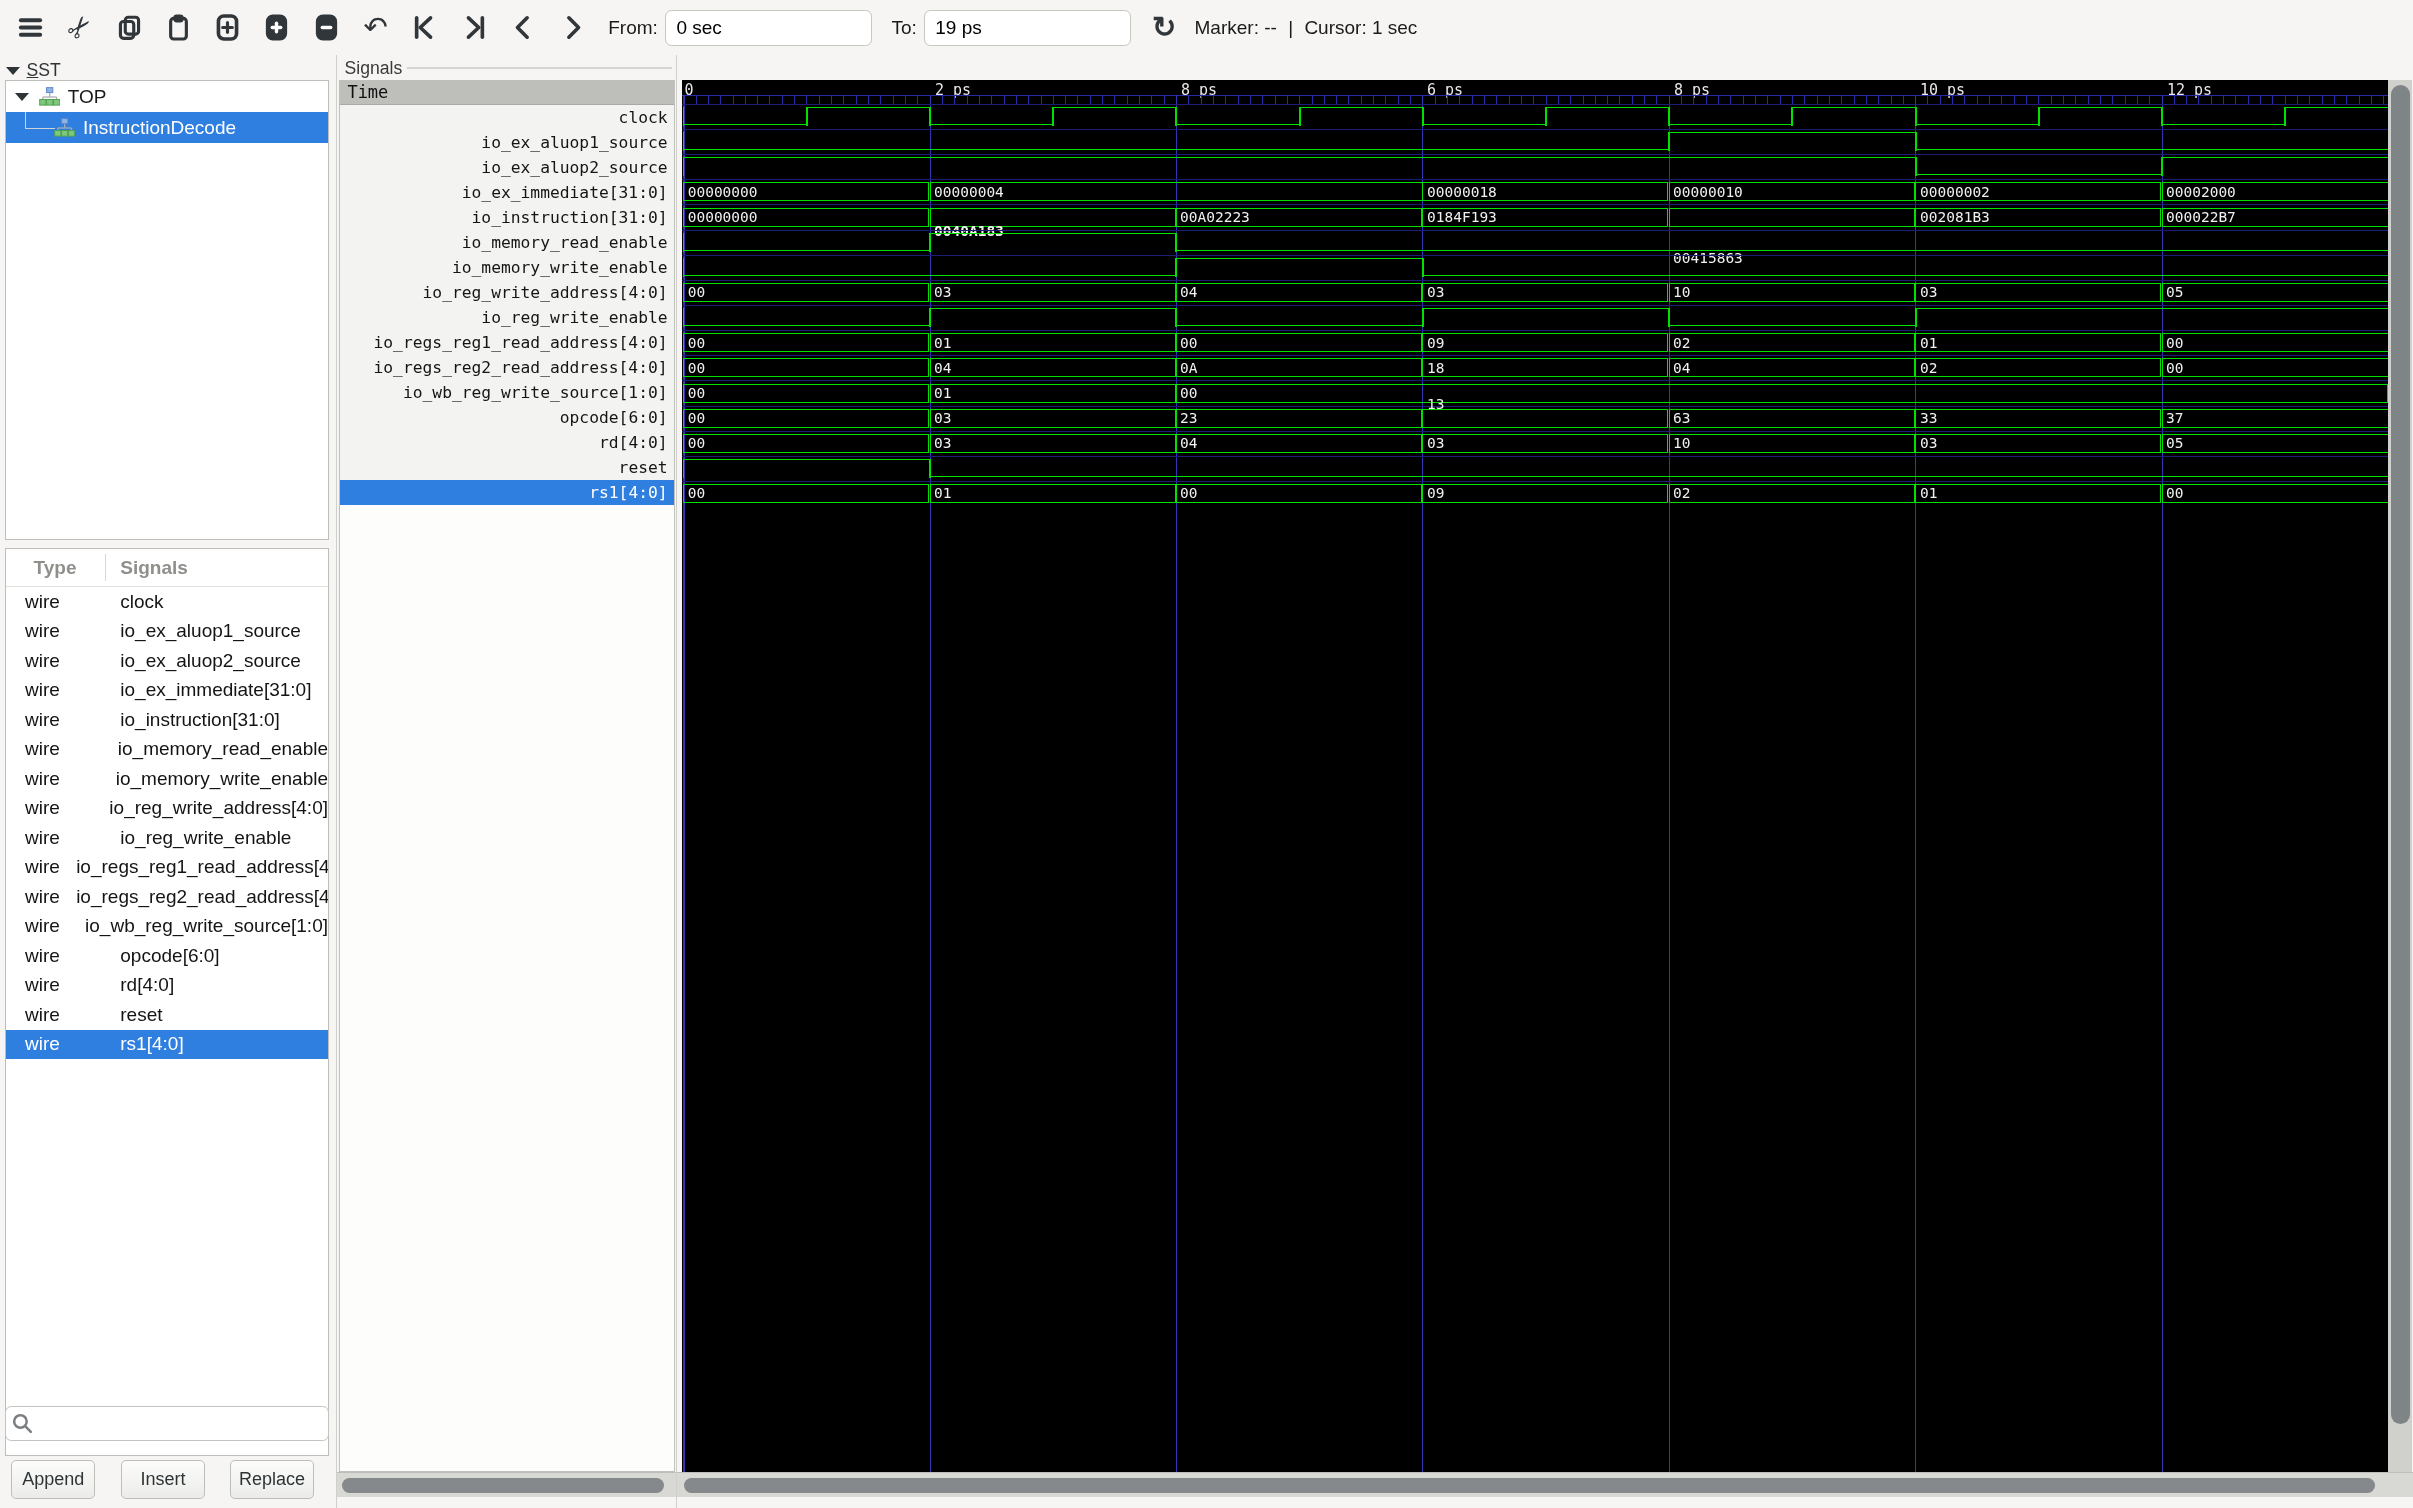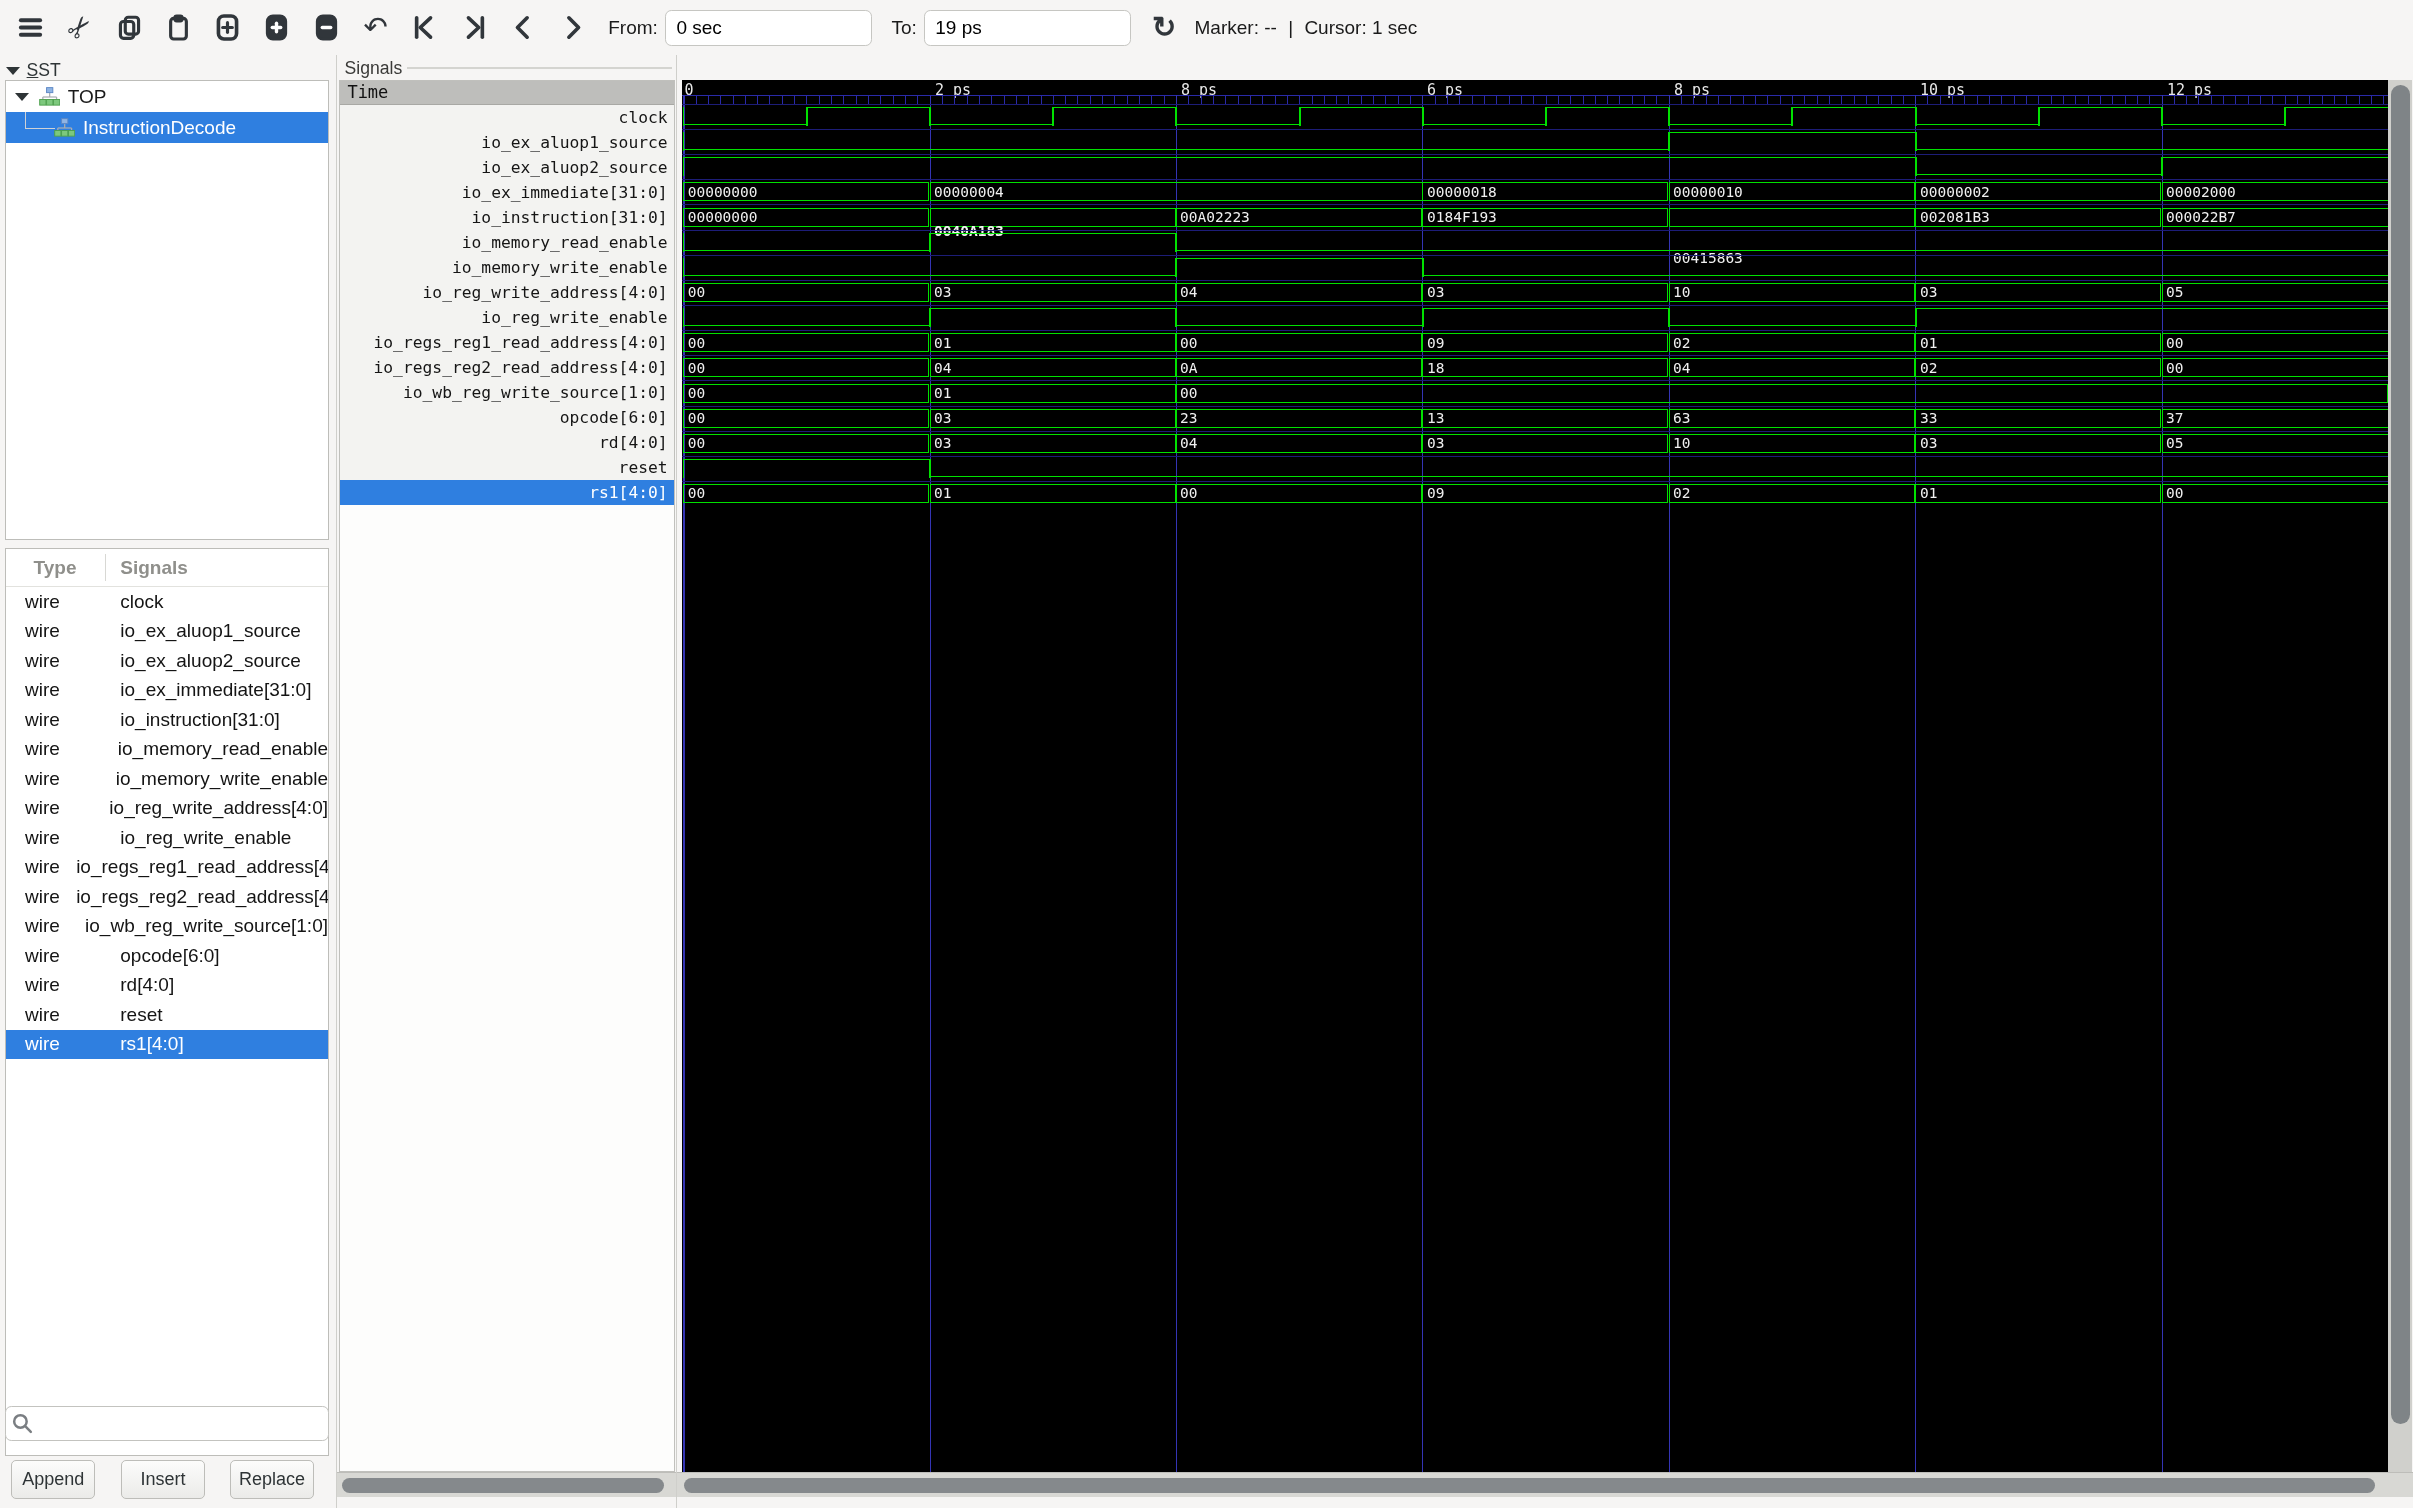--- a/index.html
+++ b/index.html
@@ -628,21 +628,21 @@
         <div class="wv-box" style="left:494px; width:1212px; top:304px; height:19px;"></div>
         <div class="wv-lbl" style="left:498px; top:305px;">00</div>
         <div class="wave-row" style="top:326px;"></div>
         <div class="wv-box" style="left:1.3px; width:246px; top:329px; height:19px;"></div>
         <div class="wv-lbl" style="left:5.7px; top:330px;">00</div>
         <div class="wv-box" style="left:248px; width:246px; top:329px; height:19px;"></div>
         <div class="wv-lbl" style="left:252px; top:330px;">03</div>
         <div class="wv-box" style="left:494px; width:246px; top:329px; height:19px;"></div>
         <div class="wv-lbl" style="left:498px; top:330px;">23</div>
         <div class="wv-box" style="left:740px; width:246px; top:329px; height:19px;"></div>
-        <div class="wv-lbl" style="left:745px; top:330px;">13</div>
+        <div class="wv-lbl" style="left:745px; top:316px;">13</div>
         <div class="wv-box" style="left:987px; width:246px; top:329px; height:19px;"></div>
         <div class="wv-lbl" style="left:991px; top:330px;">63</div>
         <div class="wv-box" style="left:1233px; width:246px; top:329px; height:19px;"></div>
         <div class="wv-lbl" style="left:1238px; top:330px;">33</div>
         <div class="wv-box" style="left:1480px; width:227px; top:329px; height:19px;"></div>
         <div class="wv-lbl" style="left:1484px; top:330px;">37</div>
         <div class="wave-row" style="top:351px;"></div>
         <div class="wv-box" style="left:1.3px; width:246px; top:354px; height:19px;"></div>
         <div class="wv-lbl" style="left:5.7px; top:355px;">00</div>
         <div class="wv-box" style="left:248px; width:246px; top:354px; height:19px;"></div>

